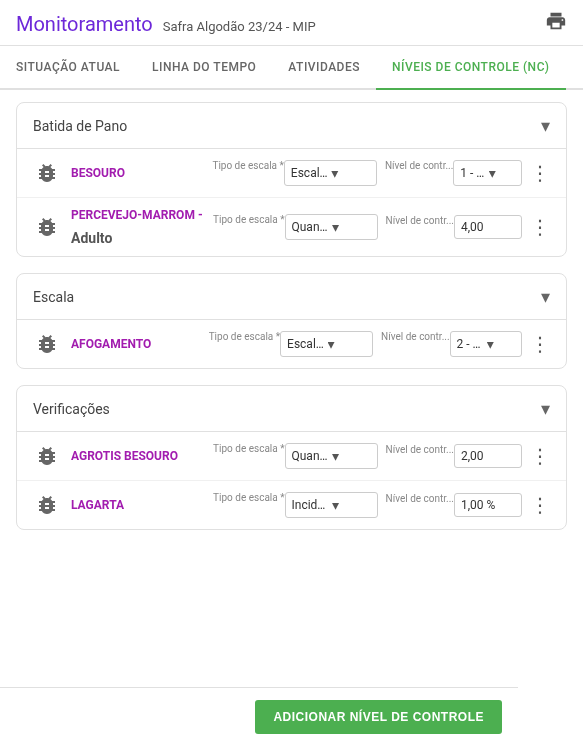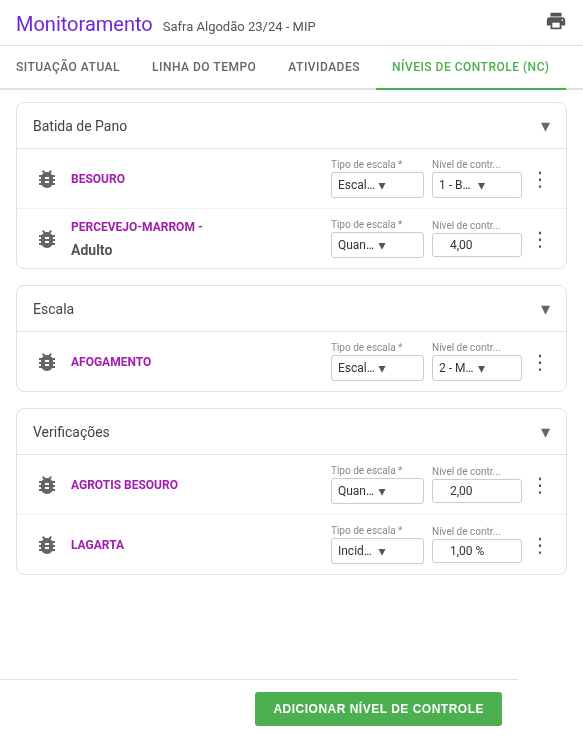--- a/index.html
+++ b/index.html
@@ -148,21 +148,21 @@
     }
     .item-fields {
       display: flex;
       align-items: center;
       gap: 8px;
       flex: 1;
       justify-content: flex-end;
     }
     .field-group {
       display: flex;
-      flex-direction: column;
+      flex-direction: row;
       min-width: 90px;
     }
     .field-label {
       font-size: 10px;
       color: #888;
       margin-bottom: 2px;
     }
     .field-select {
       display: flex;
       align-items: center;
@@ -185,37 +185,37 @@
     .dropdown-arrow {
       font-size: 14px;
       color: #555;
       flex-shrink: 0;
     }
     .field-value {
       display: flex;
       align-items: center;
       border: 1px solid #ccc;
       border-radius: 3px;
-      padding: 4px 17px;
+      padding: 4px 6px;
       font-size: 12px;
       color: #333;
       background: #fff;
       min-width: 68px;
     }
     .more-icon {
       color: #555;
       font-size: 20px;
       cursor: pointer;
       flex-shrink: 0;
     }
 
     
     .bottom-bar {
       position: fixed;
-      bottom: 8px;
+      bottom: 0;
       width: 518px;
       background: #fff;
       padding: 12px 16px;
       display: flex;
       justify-content: flex-end;
       border-top: 1px solid #e0e0e0;
     }
     .add-btn {
       background: #4caf50;
       color: #fff;

